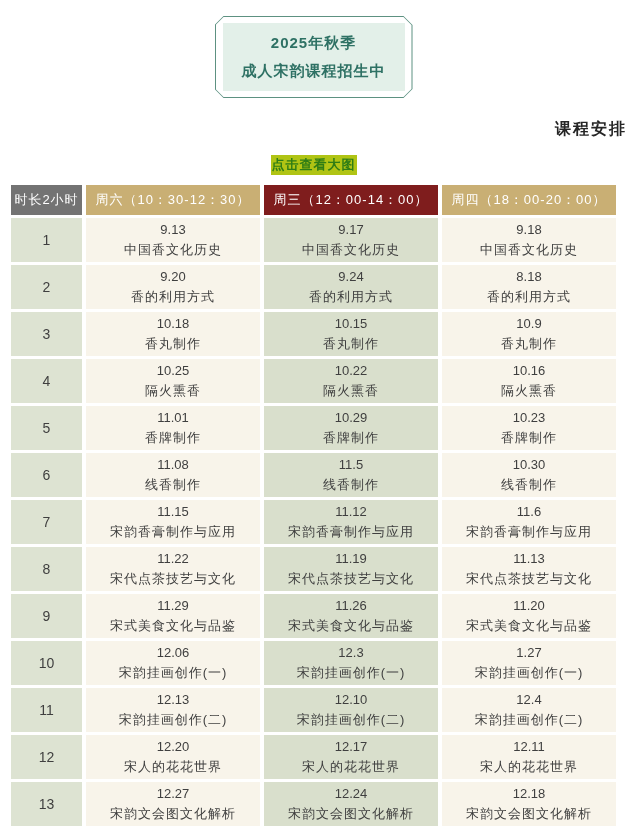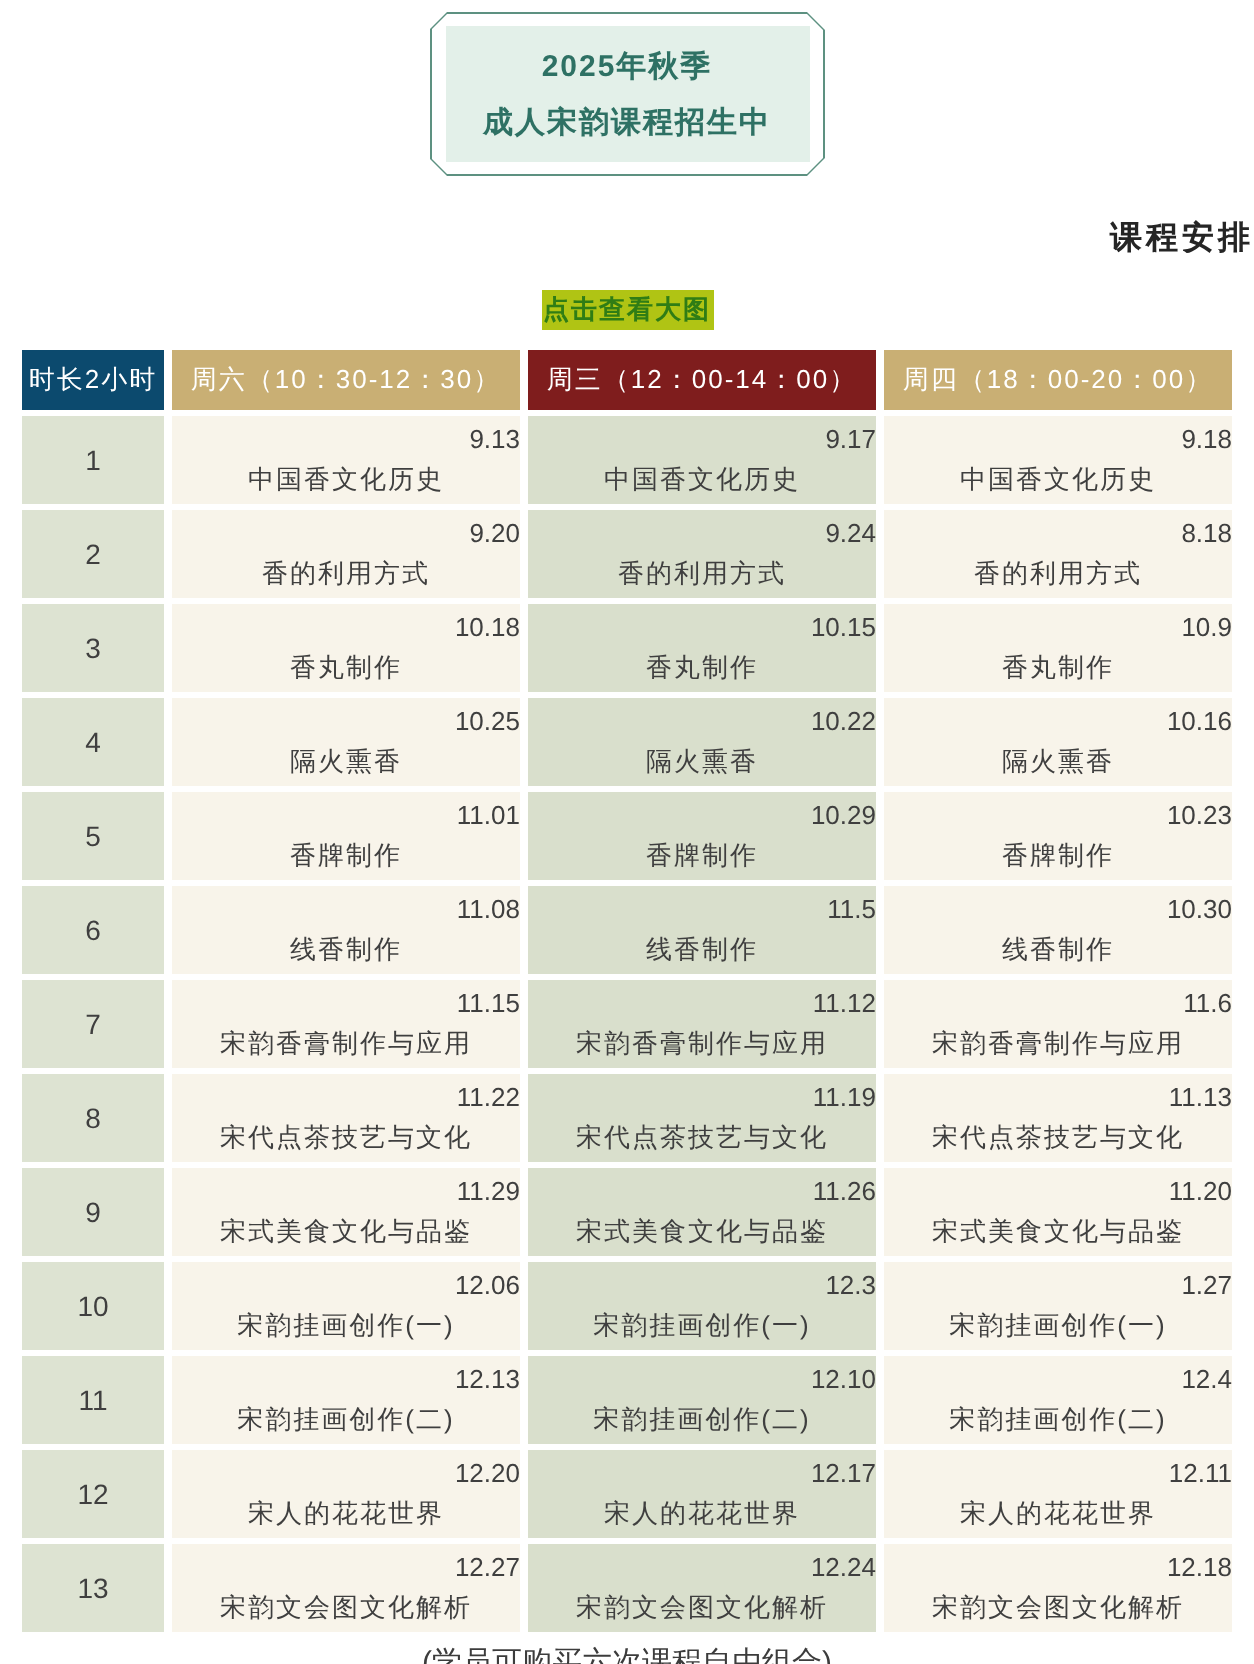--- a/index.html
+++ b/index.html
@@ -5,21 +5,21 @@
   html,body { margin:0; padding:0; background:#ffffff; }
   body {
     width:627px; min-height:832px;
     font-family:"Liberation Sans","DejaVu Sans",sans-serif;
     color:#3f3f3f;
   }
   .page { width:627px; }
 
   
   .banner-frame {
-    width:198px; height:82px; margin:6px auto 0; position:relative;
+    width:198px; height:82px; margin:16px auto 0; position:relative;
     background:#5d9181;
     clip-path:polygon(9px 0, calc(100% - 9px) 0, 100% 9px, 100% calc(100% - 9px),
                       calc(100% - 9px) 100%, 9px 100%, 0 calc(100% - 9px), 0 9px);
   }
   .banner-frame-fill {
     position:absolute; inset:1px; background:#ffffff;
     clip-path:polygon(8px 0, calc(100% - 8px) 0, 100% 8px, 100% calc(100% - 8px),
                       calc(100% - 8px) 100%, 8px 100%, 0 calc(100% - 8px), 0 8px);
   }
   .banner-inner {
@@ -47,29 +47,29 @@
   table.schedule {
     width:613px; margin:7px auto 0; table-layout:fixed;
     border-collapse:separate; border-spacing:4px 3px;
   }
   th {
     height:30px; color:#ffffff; font-size:13px; font-weight:normal;
     text-align:center; letter-spacing:1px; padding:0;
   }
   th.th-green { background:#7f1d1d; }
   th.th-tan   { background:#c9af74; }
-  th.th-dur   { background:#0c4a6e; width:71px; }
+  th.th-dur   { background:#737373; width:71px; }
   td { padding:0; text-align:center; vertical-align:middle; }
   td.cell-no {
     background:#dde3d2; font-size:14px; color:#3f3f3f; height:44px;
   }
   td.cell-course { height:44px; font-size:13px; color:#3f3f3f; }
   td.col-cream { background:#f8f4ea; }
   td.col-green { background:#d9dfcc; }
-  .date   { line-height:1.55;text-align:right; }
+  .date   { line-height:1.55; }
   .course { line-height:1.55; letter-spacing:1px; }
 
   
   .footer-note {
     text-align:center; font-size:15px; color:#3c3c3c; margin:3px 0 8px;
   }
 </style>
 </head>
 <body>
 

